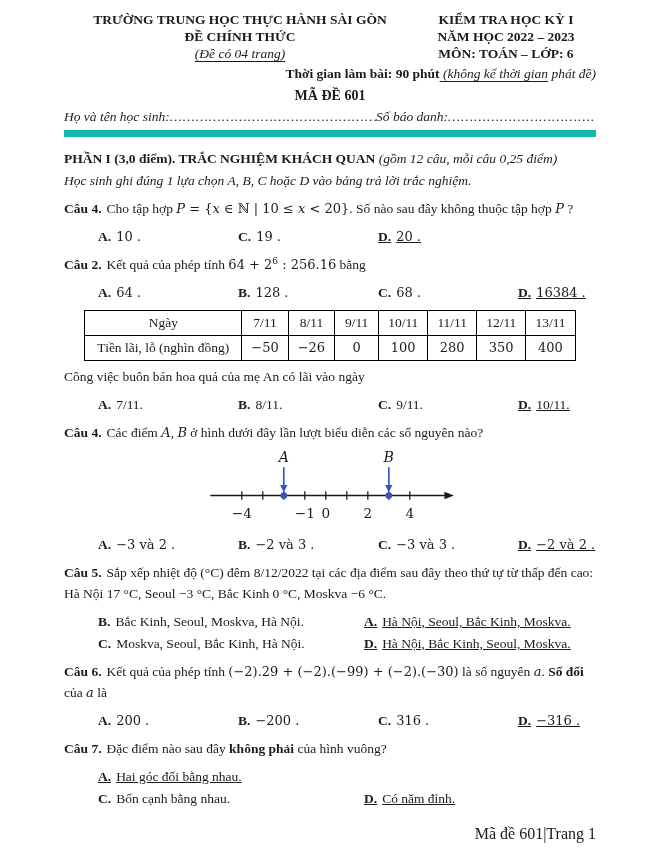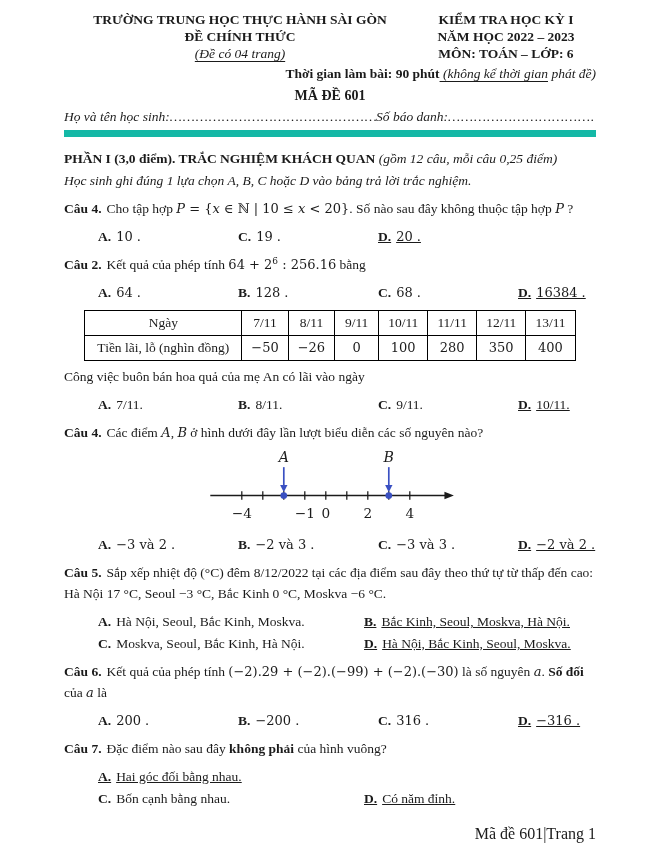--- a/index.html
+++ b/index.html
@@ -218,22 +218,22 @@
       <span class="opt"><span class="lt">C.</span><span class="mm">−3 và 3 .</span></span>
       <span class="opt"><span class="lt">D.</span><span class="mm">−2 và 2 .</span></span>
     </div>
   </div>
 
   <div class="q">
     <p class="q-text">
       <span class="q-label">Câu 5.</span><span>Sắp xếp nhiệt độ (°C) đêm 8/12/2022 tại các địa điểm sau đây theo thứ tự từ thấp đến cao: Hà Nội 17 °C, Seoul −3 °C, Bắc Kinh 0 °C, Moskva −6 °C.</span>
     </p>
     <div class="opts two">
+      <span class="opt"><span class="lt">B.</span><span>Bắc Kinh, Seoul, Moskva, Hà Nội.</span></span>
       <span class="opt"><span class="lt">A.</span><span>Hà Nội, Seoul, Bắc Kinh, Moskva.</span></span>
-      <span class="opt"><span class="lt">B.</span><span>Bắc Kinh, Seoul, Moskva, Hà Nội.</span></span>
     </div>
     <div class="opts two row2">
       <span class="opt"><span class="lt">C.</span><span>Moskva, Seoul, Bắc Kinh, Hà Nội.</span></span>
       <span class="opt"><span class="lt">D.</span><span>Hà Nội, Bắc Kinh, Seoul, Moskva.</span></span>
     </div>
   </div>
 
   <div class="q">
     <p class="q-text">
       <span class="q-label">Câu 6.</span><span>Kết quả của phép tính </span><span class="mm">(−2).29 + (−2).(−99) + (−2).(−30)</span><span> là số nguyên </span><span class="mv">a</span><span>. </span><span class="b">Số đối</span><span> của </span><span class="mv">a</span><span> là</span>

